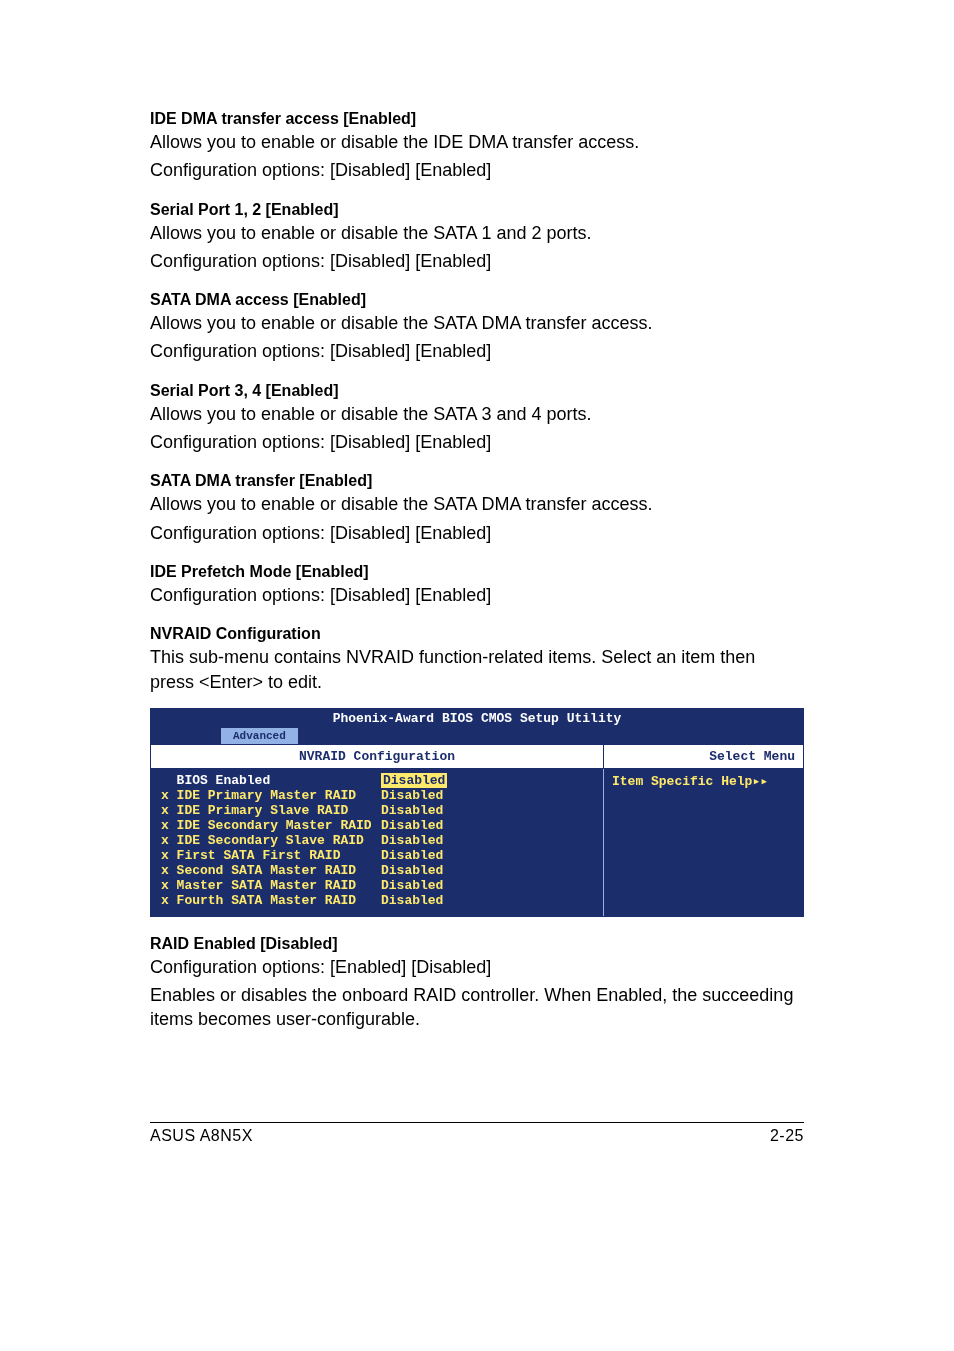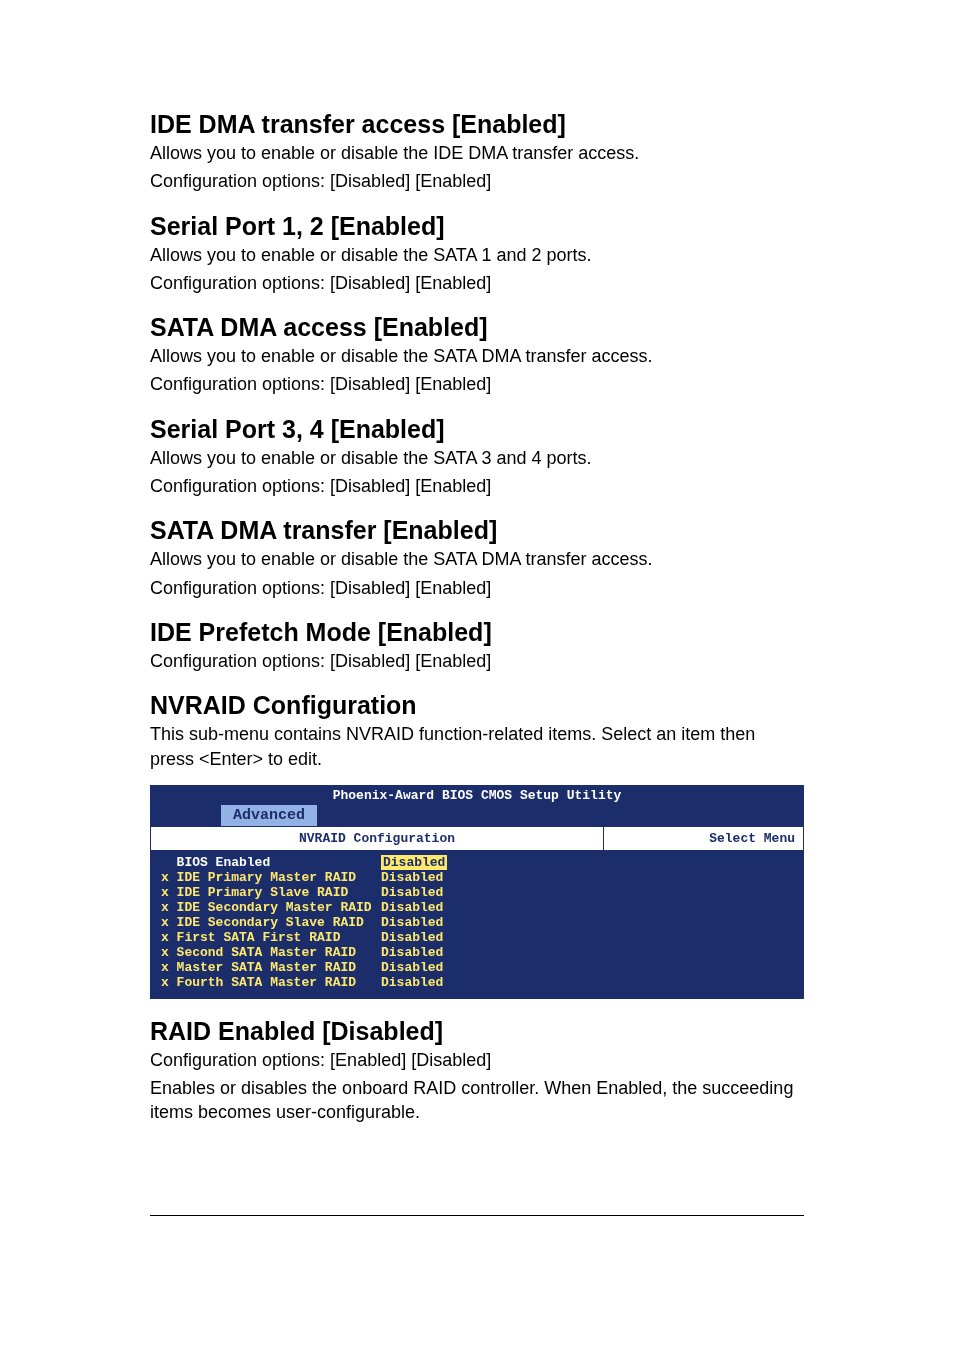--- a/index.html
+++ b/index.html
@@ -1,24 +1,24 @@
 <!DOCTYPE html>
 <html><head>
 <meta charset="utf-8">
 <style>
   * { box-sizing: border-box; margin: 0; padding: 0; }
   html, body { width: 954px; background: #fff; font-family: Arial, Helvetica, sans-serif; color: #000; }
   .page { padding: 110px 150px 60px 150px; }
-  .sect-heading { font-size: 25px; font-weight: 700; margin-top: 18px; margin-bottom: 2px; }
+  .sect-heading { font-size: 16px; font-weight: 700; margin-top: 18px; margin-bottom: 2px; }
   .sect-body { font-size: 18px; line-height: 1.35; margin-bottom: 4px; }
   .first { margin-top: 0; }
   .bios-box { margin-top: 14px; margin-bottom: 18px; border: 1px solid #1b2d6b; }
   .bios-title { background: #1b2d6b; color: #fff; text-align: center; font-family: "Courier New", monospace; font-size: 13px; font-weight: 700; padding: 2px 16px; }
   .bios-tabbar { background: #1b2d6b; display: flex; }
-  .bios-tab { background: #92b2e6; color: #1b2d6b; font-family: "Courier New", monospace; font-size: 15px; font-weight: 700; padding: 2px 12px; margin-left: 70px; }
+  .bios-tab { background: #92b2e6; color: #1b2d6b; font-family: "Courier New", monospace; font-size: 11px; font-weight: 700; padding: 2px 12px; margin-left: 70px; }
   .bios-row2 { display: flex; border-top: 1px solid #1b2d6b; }
   .bios-left-head { flex: 1; background: #fff; color: #1b2d6b; font-family: "Courier New", monospace; font-size: 13px; font-weight: 700; text-align: center; padding: 4px 0; }
   .bios-right-head { width: 200px; background: #fff; color: #1b2d6b; font-family: "Courier New", monospace; font-size: 13px; font-weight: 700; text-align: right; padding: 4px 8px; border-left: 1px solid #1b2d6b; }
   .bios-body { display: flex; border-top: 1px solid #1b2d6b; }
   .bios-items { flex: 1; background: #1b2d6b; padding: 4px 10px 8px 10px; font-family: "Courier New", monospace; font-size: 13px; font-weight: 700; color: #ffe96b; }
   .bios-help { width: 200px; background:#1b2d6b; border-left: 1px solid #92b2e6; padding: 4px 8px; font-family: "Courier New", monospace; font-size: 13px; font-weight: 700; color: #ffe96b; }
   .bios-line { display: flex; }
   .bios-label { width: 220px; white-space: pre; }
   .bios-val   { white-space: pre; }
   .bios-val.selected { background: #ffe96b; color: #1b2d6b; padding: 0 2px; }
@@ -100,22 +100,29 @@
         </div>
         <div class="bios-line">
           <span class="bios-label">x Master SATA Master RAID</span>
           <span class="bios-val">Disabled</span>
         </div>
         <div class="bios-line">
           <span class="bios-label">x Fourth SATA Master RAID</span>
           <span class="bios-val">Disabled</span>
         </div>
       </div>
+      <div class="bios-help">
+        <span>Item Specific Help▸▸</span>
+      </div>
     </div>
   </div>
 
   <div class="sect-heading">RAID Enabled [Disabled]</div>
   <div class="sect-body">Configuration options: [Enabled] [Disabled]</div>
   <div class="sect-body">Enables or disables the onboard RAID controller. When Enabled, the succeeding items becomes user-configurable.</div>
 
   <hr class="footer-line">
+  <div class="footer">
+    <span class="footer-left">ASUS A8N5X</span>
+    <span class="footer-right">2-25</span>
+  </div>
 
 </div>
 
 </body></html>

